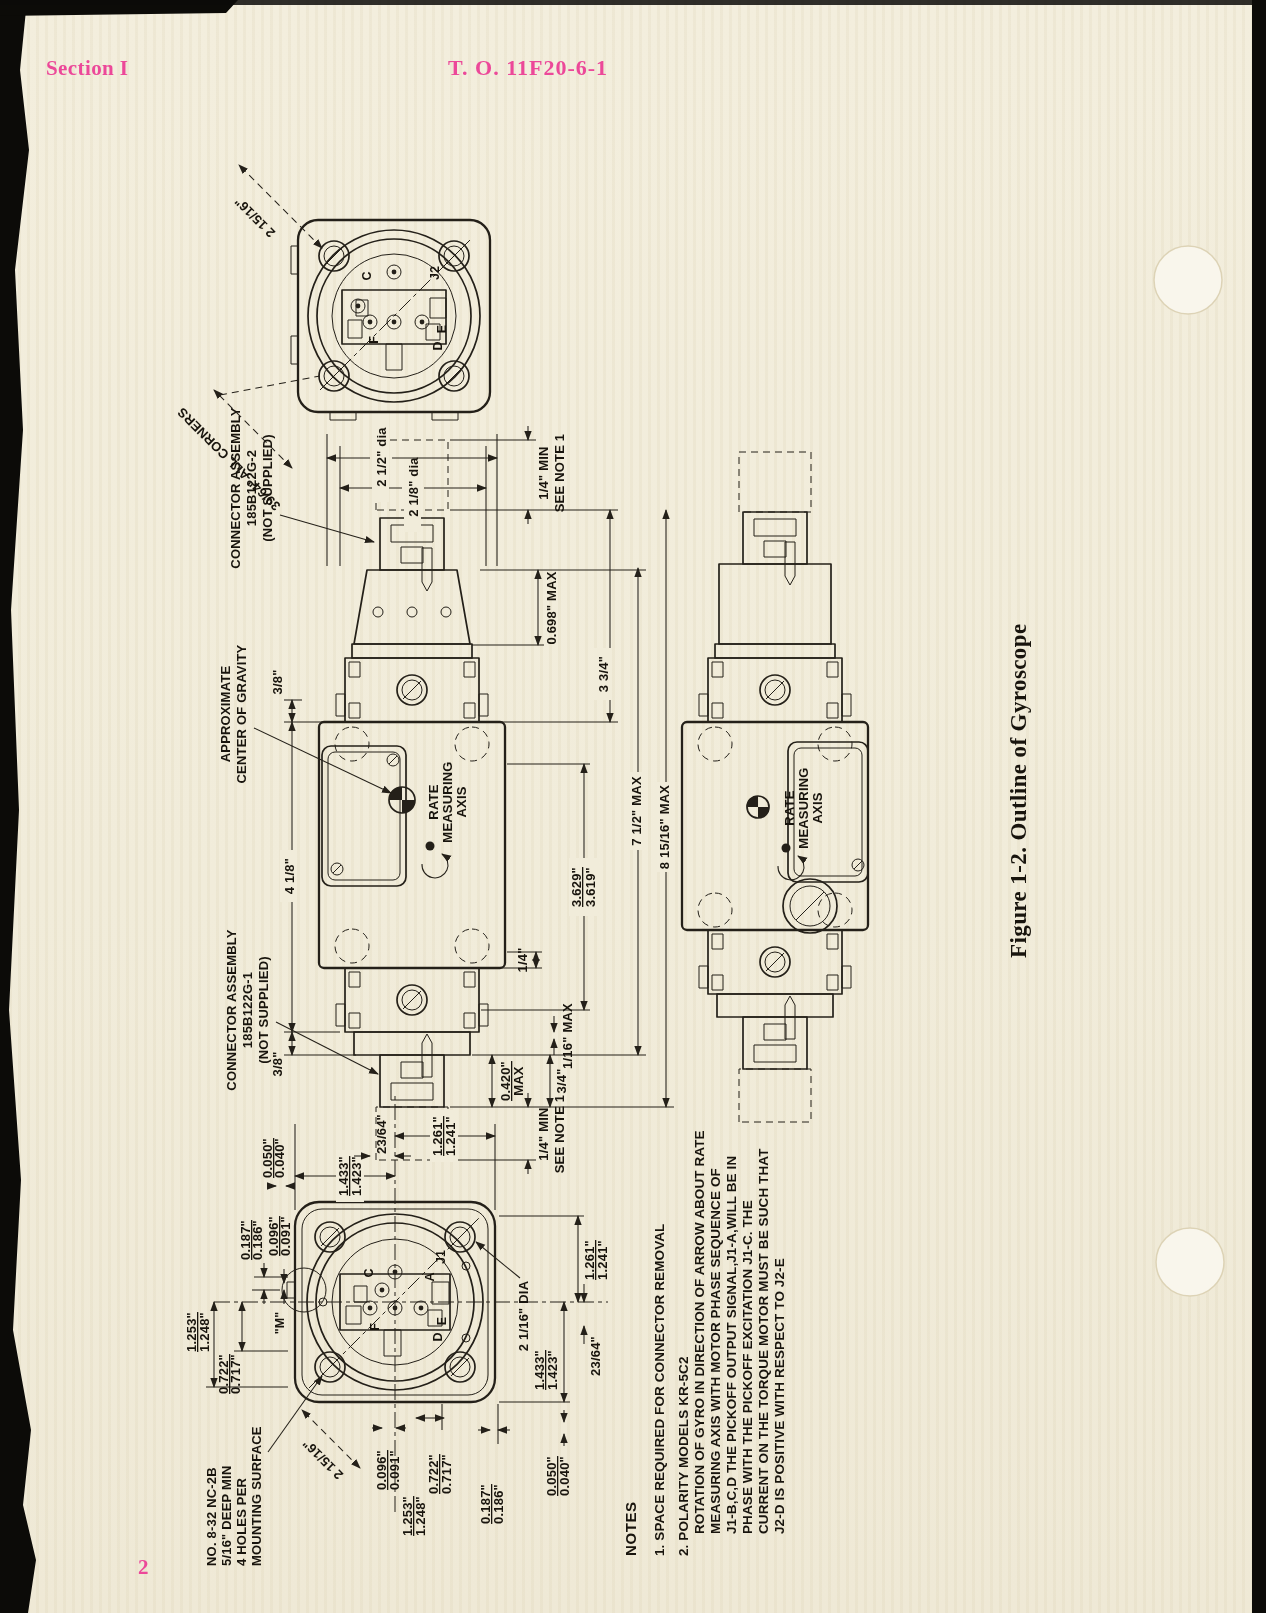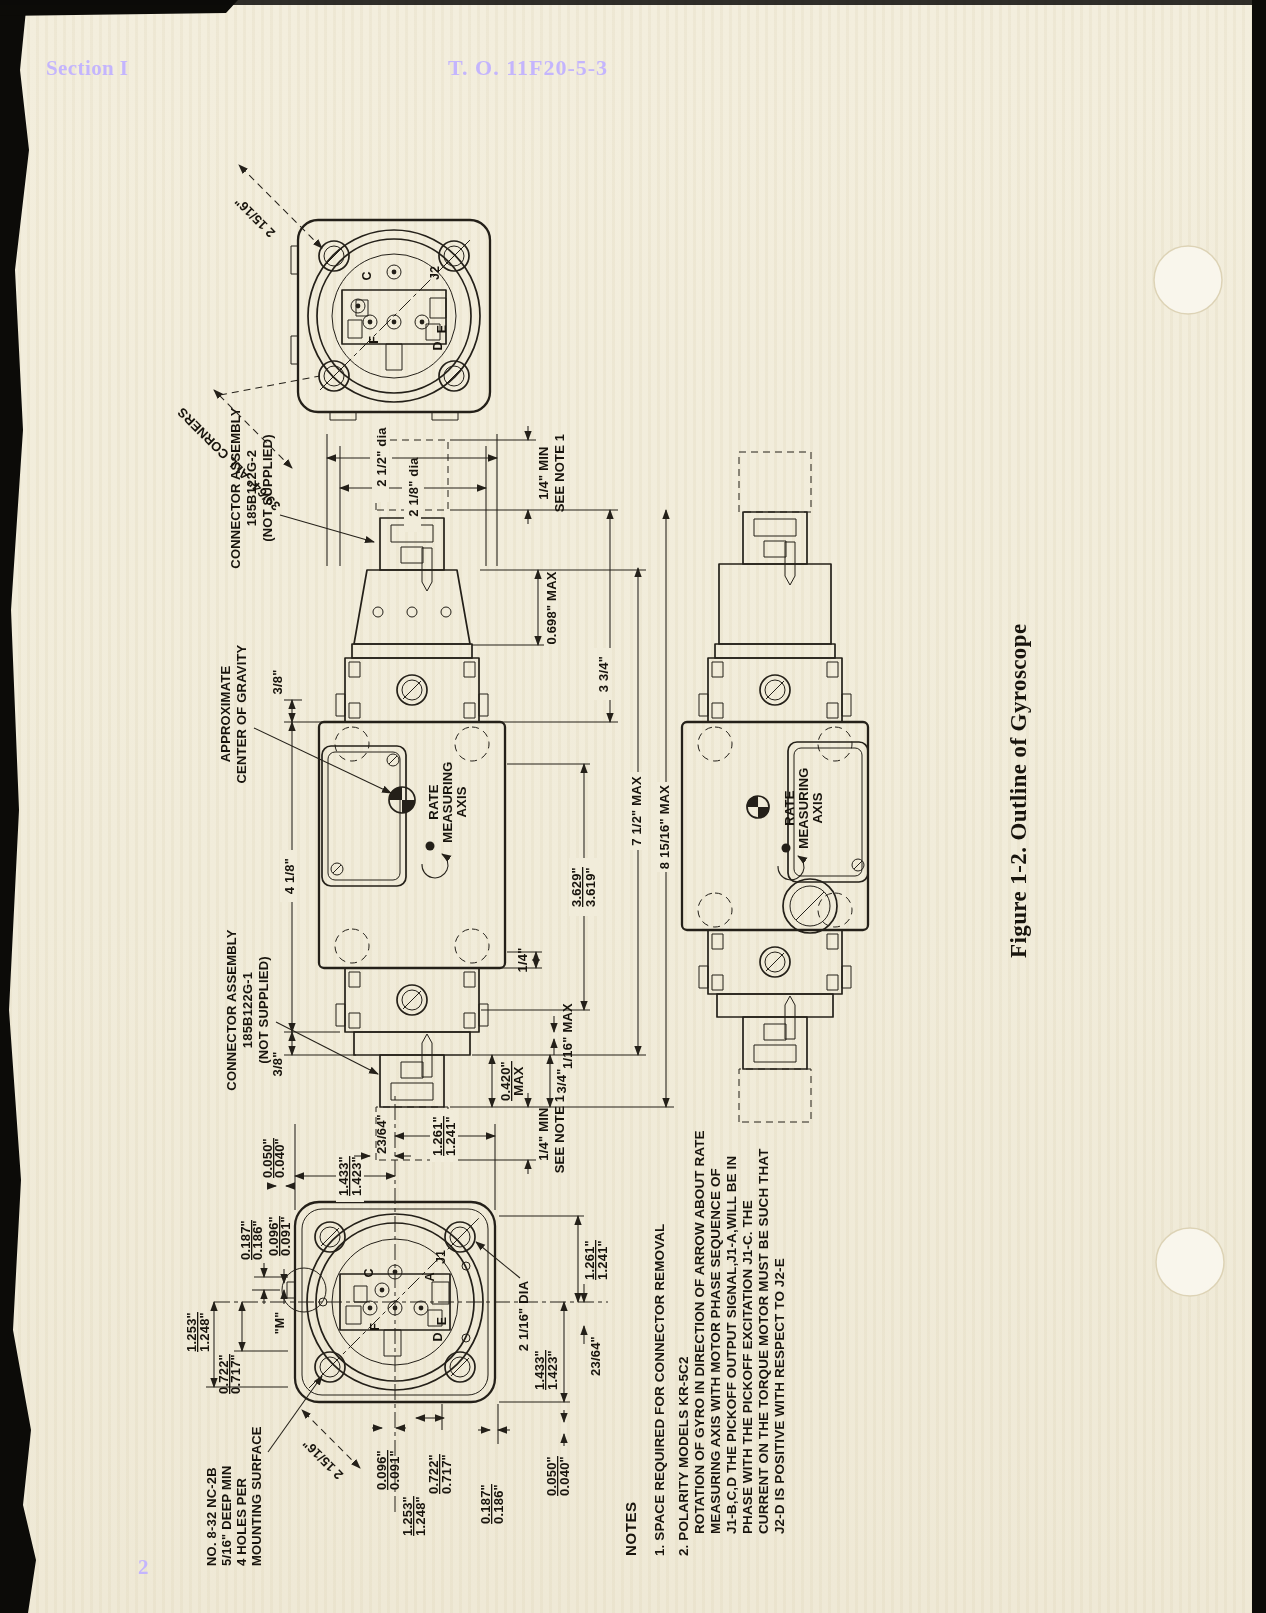--- a/index.html
+++ b/index.html
@@ -1,20 +1,20 @@
 <!DOCTYPE html>
 <html><head>
 <meta charset="utf-8">
 <style>
   html,body{margin:0;padding:0;}
   body{width:1266px;height:1613px;position:relative;background:#111;font-family:"Liberation Sans",sans-serif;}
   .paper{position:absolute;inset:0;background:
     repeating-linear-gradient(90deg,rgba(214,203,170,.18) 0 3px,rgba(255,255,255,0) 3px 9px),
     linear-gradient(180deg,#f3eedd 0%,#f1ecda 55%,#efe9d6 100%);}
-  .hdr{position:absolute;color:#c4b5fd;font-family:"Liberation Serif",serif;font-weight:bold;}
+  .hdr{position:absolute;color:#ec4899;font-family:"Liberation Serif",serif;font-weight:bold;}
   #section-i{left:46px;top:56px;font-size:21px;letter-spacing:.4px;}
   #to-number{left:448px;top:55px;font-size:22px;letter-spacing:1px;}
   #page-num{left:138px;top:1555px;font-size:21px;}
   svg{position:absolute;inset:0;}
   .ln{fill:none;stroke:#242019;stroke-width:1.7;stroke-linejoin:round;}
   .thk{stroke-width:2.3;}
   .thin{stroke-width:1;}
   .dim{fill:none;stroke:#242019;stroke-width:1.05;}
   .dash{stroke-dasharray:7 5;}
   .cl{stroke-dasharray:16 4 4 4;stroke-width:1;}
@@ -28,21 +28,21 @@
   .cap{font-family:"Liberation Serif",serif;font-size:23px;letter-spacing:.4px;}
   .mid{text-anchor:middle;}
   .ul{text-decoration:underline;}
 </style>
 </head>
 <body>
 
 <div class="paper"></div>
 
 <div id="section-i" class="hdr">Section I</div>
-<div id="to-number" class="hdr">T. O. 11F20-5-3</div>
+<div id="to-number" class="hdr">T. O. 11F20-6-1</div>
 <div id="page-num" class="hdr">2</div>
 
 <svg width="1266" height="1613" viewBox="0 0 1266 1613">
   <defs>
     <marker id="ah" viewBox="0 0 10 10" refX="9" refY="5" markerWidth="9.5" markerHeight="9.5" orient="auto-start-reverse">
       <path d="M0,1.3 L10,5 L0,8.7 z" fill="#242019"></path>
     </marker>
     <g id="scr15">
       <circle r="15" class="ln"></circle>
         <circle r="10" class="ln thin"></circle>

